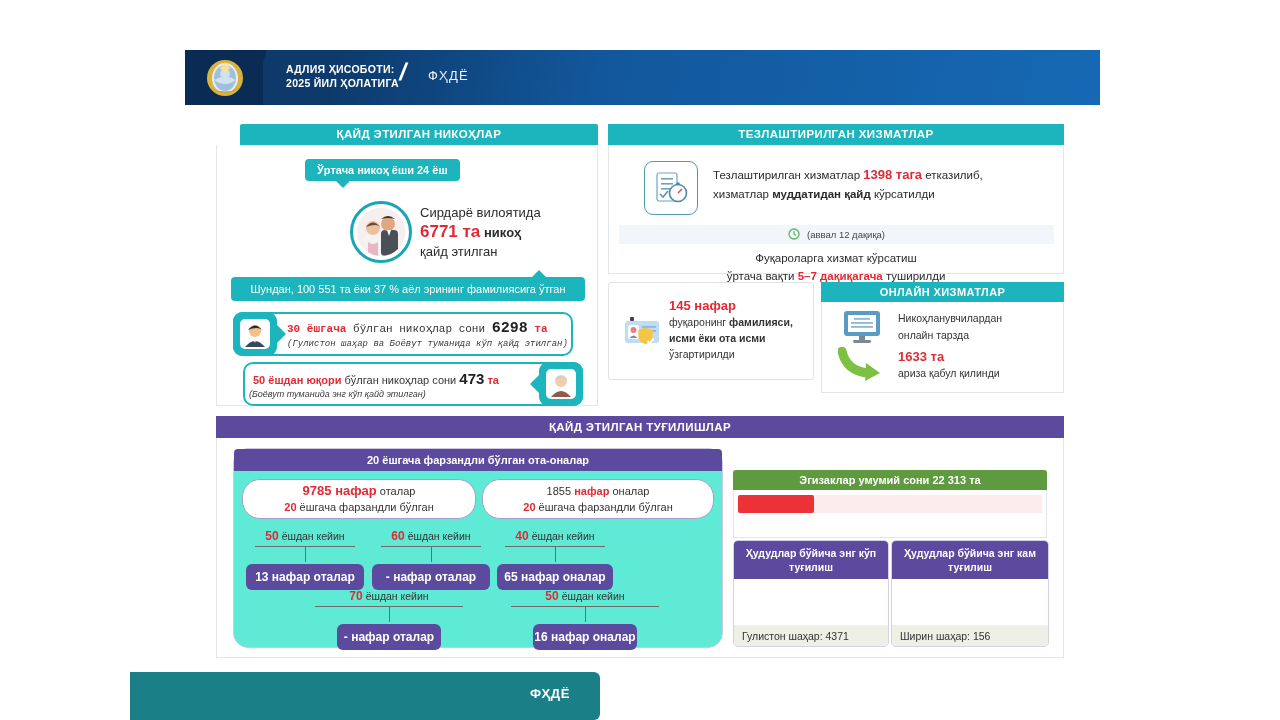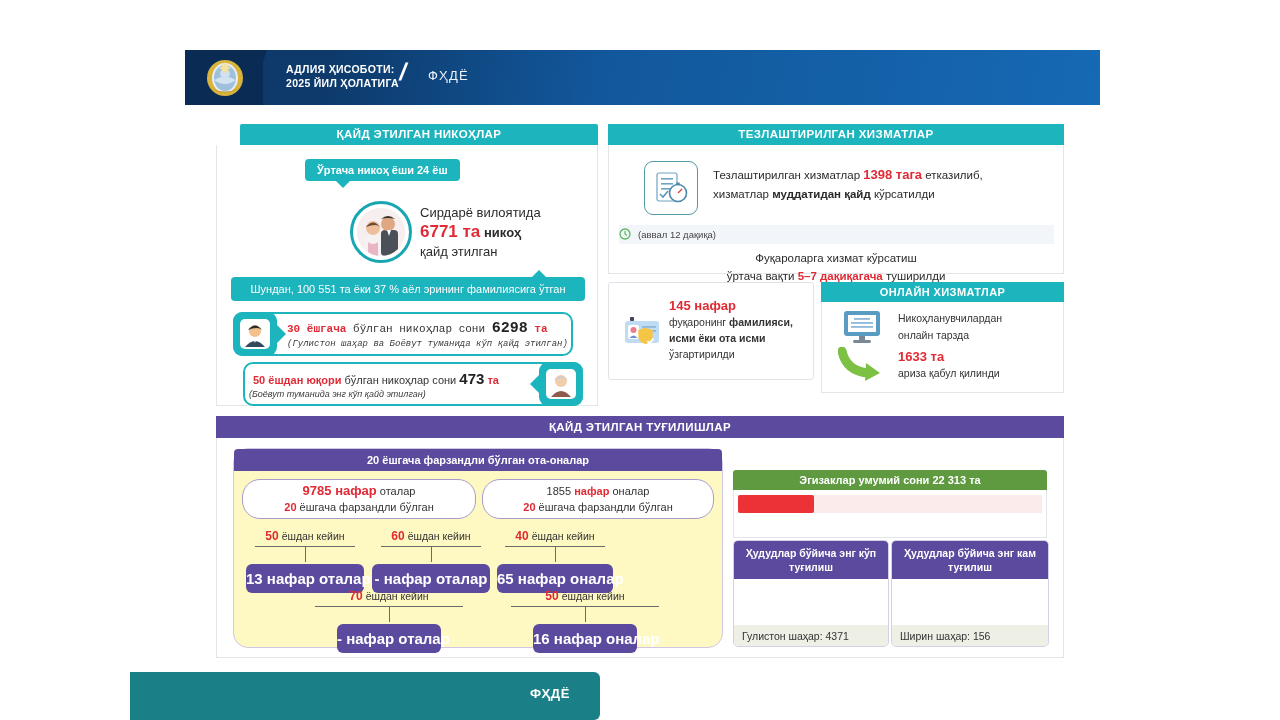--- a/index.html
+++ b/index.html
@@ -112,21 +112,21 @@
   #accel .card-hd{height:21px;line-height:21px;font-size:11.5px;}
   #accel .body{position:relative;height:128px;background:#fff;border:1px solid #e2e5ea;border-top:none;}
   .accel-ic{
     position:absolute;left:35px;top:16px;width:52px;height:52px;border-radius:9px;
     background:#fff;border:1.5px solid #4f9ba6;display:flex;align-items:center;justify-content:center;
   }
   .accel-txt{position:absolute;left:104px;top:20px;font-size:11.5px;color:#2b2b2b;line-height:19px;}
   .accel-txt b{font-weight:bold}
   .accel-band{
     position:absolute;left:10px;top:80px;width:435px;height:19px;background:#f2f6fb;
-    display:flex;align-items:center;gap:7px;font-size:9.5px;color:#444;
+    display:flex;align-items:center;justify-content:center;gap:7px;font-size:9.5px;color:#444;
   }
   .accel-bot{position:absolute;left:0;top:104px;width:100%;text-align:center;font-size:11.5px;color:#2b2b2b;line-height:18px;}
 
   
   #namechg{left:608px;top:282px;width:204px;height:96px;}
   .nc-ic{position:absolute;left:14px;top:30px;width:42px;height:38px;}
   .nc-txt{position:absolute;left:60px;top:15px;font-size:10.5px;color:#333;line-height:16px;}
   .nc-txt b{font-weight:bold}
   .nc-red{color:#e02a35;font-weight:bold;font-size:13px;}
 
@@ -137,21 +137,21 @@
   .ol-mon{position:absolute;left:20px;top:8px;width:42px;height:34px;}
   .ol-arr{position:absolute;left:16px;top:45px;width:48px;height:36px;}
   .ol-t1{position:absolute;left:76px;top:8px;font-size:10.5px;color:#333;line-height:17px;}
   .ol-t2{position:absolute;left:76px;top:46px;font-size:10.5px;color:#333;line-height:17px;}
   .ol-num{color:#e02a35;font-weight:bold;font-size:13px;}
 
   
   #births{left:216px;top:416px;width:848px;height:242px;border:none;background:transparent;}
   #births .card-hd{height:22px;line-height:22px;font-size:11.5px;}
   #births .body{position:relative;height:219px;background:#fff;border:1px solid #e2e5ea;border-top:none;}
-  .inner-box{position:absolute;background:#fef9c3;border:1px solid #cfc7e4;border-radius:15px;}
+  .inner-box{position:absolute;background:#5eead4;border:1px solid #cfc7e4;border-radius:15px;}
   #parents{left:16px;top:10px;width:488px;height:198px;}
   .pp-hd{
     position:absolute;left:0;top:0;width:100%;height:22px;line-height:22px;background:#5b4a9e;
     color:#fff;font-size:11px;font-weight:bold;text-align:center;border-radius:4px 4px 0 0;
   }
   .pill-box{
     position:absolute;top:30px;height:40px;box-sizing:border-box;border:1px solid #a99ccd;
     border-radius:18px;background:#fff;text-align:center;font-size:11px;color:#333;
     display:flex;flex-direction:column;justify-content:center;line-height:16px;
   }
@@ -159,21 +159,21 @@
   #mbox{left:248px;width:232px;}
   .pill-box .rd{color:#e02a35;font-weight:bold}
   .pill-box .rdn{color:#e02a35;font-weight:bold;font-size:13px}
   .col{position:absolute;text-align:center;}
   .col .lbl{font-size:10.5px;color:#333;white-space:nowrap;}
   .col .lbl .rd{color:#e02a35;font-weight:bold;font-size:12px}
   .stem{position:relative;height:16px;margin:3px 0 2px 0;}
   .stem:before{content:"";position:absolute;left:10%;right:10%;top:0;height:1px;background:#6b6b6b;}
   .stem:after{content:"";position:absolute;left:50%;top:0;width:1px;height:16px;background:#6b6b6b;}
   .vtag{
-    display:inline-block;background:#5b4a9e;color:#fff;font-size:15px;font-weight:bold;
+    display:inline-block;background:#5b4a9e;color:#fff;font-size:12px;font-weight:bold;
     padding:6px 0;border-radius:6px;white-space:nowrap;
   }
   .c1{left:8px;top:80px;width:126px}
   .c2{left:134px;top:80px;width:126px}
   .c3{left:258px;top:80px;width:126px}
   .c4{left:380px;top:80px;width:110px}
   .c5{left:62px;top:140px;width:186px}
   .c6{left:258px;top:140px;width:186px}
   .c1 .vtag,.c2 .vtag{width:118px}
   .c3 .vtag{width:116px}

